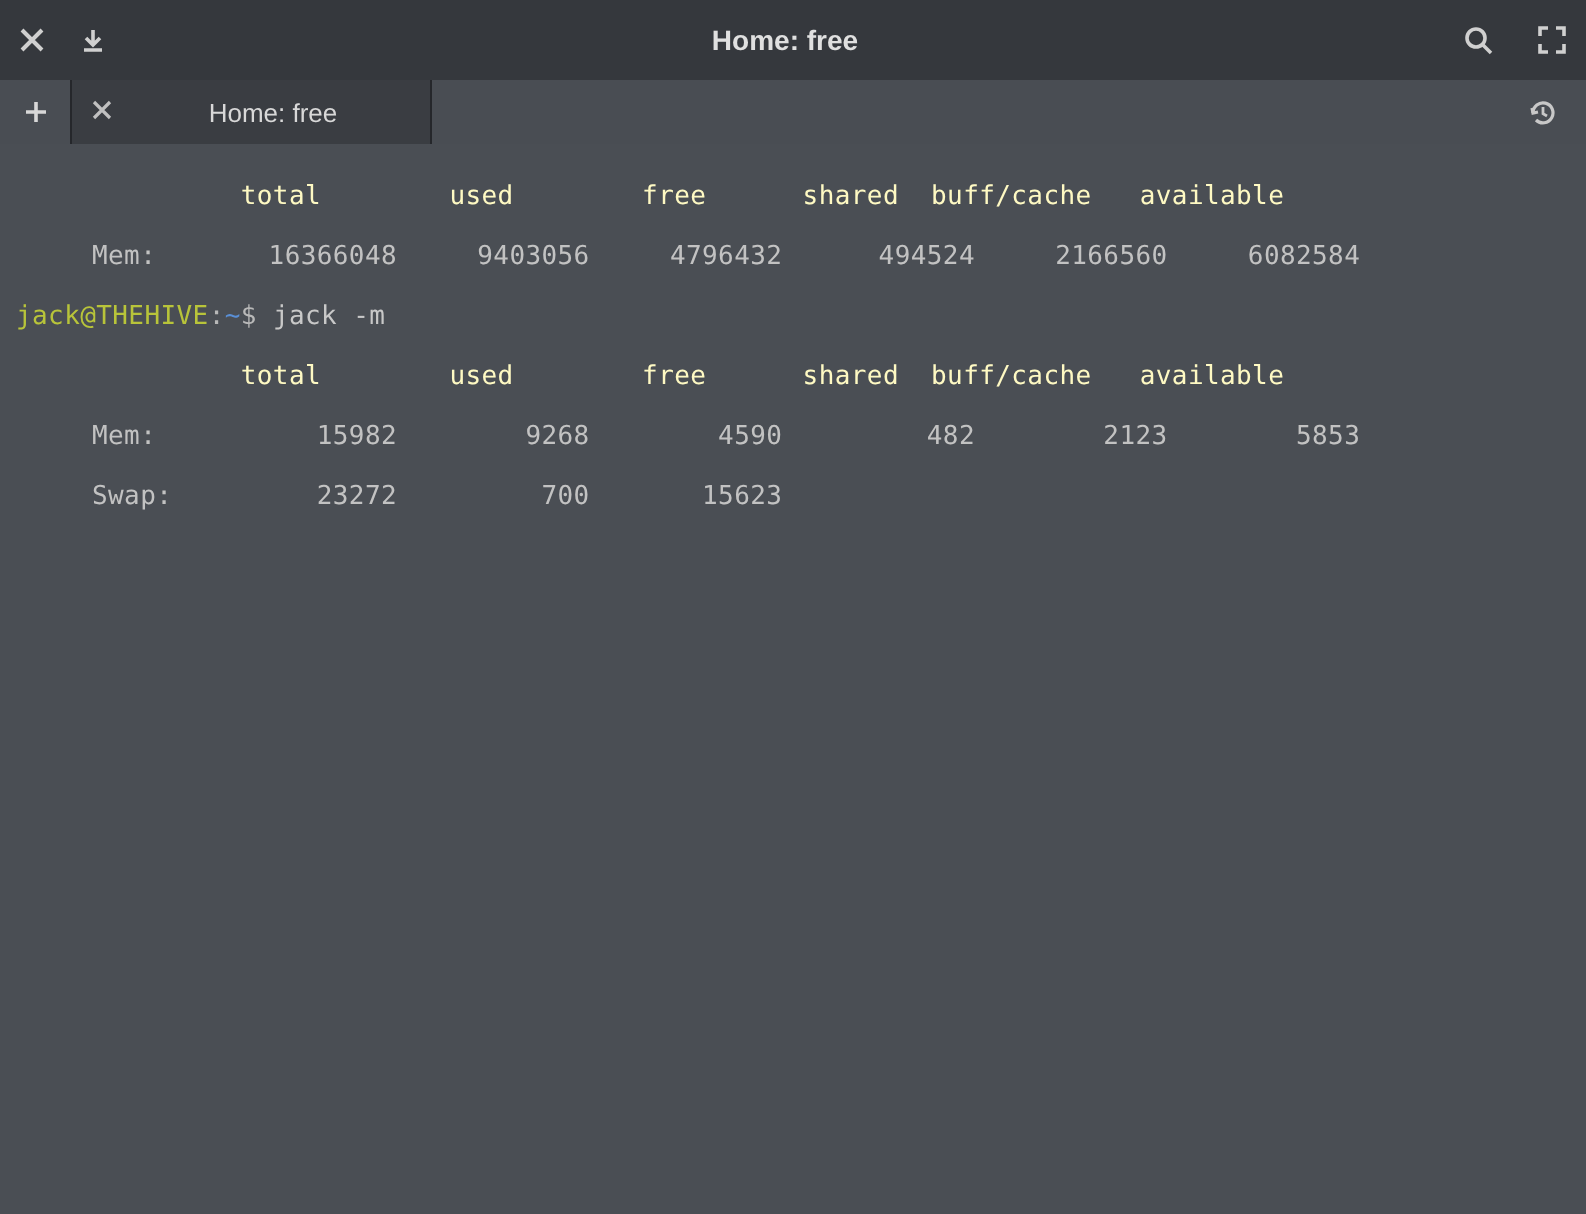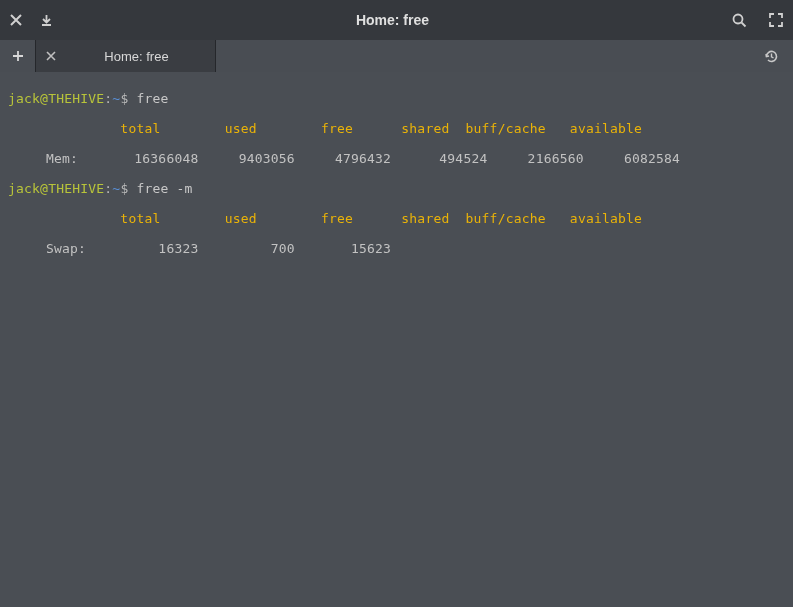--- a/index.html
+++ b/index.html
@@ -93,21 +93,21 @@
       font-size: 13px;
       line-height: 15px;
       color: #b8b8b8;
       white-space: pre;
       letter-spacing: 0.2px;
     }
     .prompt-user { color: #b8c43a; }
     .prompt-sep { color: #b8b8b8; }
     .prompt-path { color: #5a8fd6; }
     .prompt-cmd { color: #c8c8c8; }
-    .out-header { color: #eab308; }
+    .out-header { color: #fef9c3; }
     .out-row { color: #c2c2c2; padding-left: 38px; }
   </style>
 </head>
 <body>
 
 <div class="titlebar">
   <div class="titlebar-left">
     <span class="icon-btn">
       <svg width="12" height="12" viewBox="0 0 12 12">
           <path d="M1 1 L11 11 M11 1 L1 11" stroke="#d0d0d0" stroke-width="2"></path>
@@ -154,19 +154,19 @@
       <svg width="15" height="15" viewBox="0 0 15 15">
           <path d="M2.5 7.5 A5 5 0 1 1 4 11" stroke="#c8c8c8" stroke-width="1.6" fill="none"></path>
           <path d="M2 5 L2.5 7.5 L5 7" stroke="#c8c8c8" stroke-width="1.6" fill="none"></path>
           <path d="M7.5 4.5 V7.8 L9.5 9" stroke="#c8c8c8" stroke-width="1.4" fill="none"></path>
         </svg>
     </span>
   </div>
 </div>
 
 <div class="terminal">
-<div><span class="prompt-user">jack@THEHIVE</span><span class="prompt-sep">:</span><span class="prompt-path">~</span><span class="prompt-sep">$</span> <span class="prompt-cmd">free</span></div>
 <div class="out-header">              total        used        free      shared  buff/cache   available</div>
 <div class="out-row">Mem:       16366048     9403056     4796432      494524     2166560     6082584</div>
-<div><span class="prompt-user">jack@THEHIVE</span><span class="prompt-sep">:</span><span class="prompt-path">~</span><span class="prompt-sep">$</span> <span class="prompt-cmd">free -m</span></div>
+<div><span class="prompt-user">jack@THEHIVE</span><span class="prompt-sep">:</span><span class="prompt-path">~</span><span class="prompt-sep">$</span> <span class="prompt-cmd">jack -m</span></div>
 <div class="out-header">              total        used        free      shared  buff/cache   available</div>
-<div class="out-row">Swap:         16323         700       15623</div>
+<div class="out-row">Mem:          15982        9268        4590         482        2123        5853</div>
+<div class="out-row">Swap:         23272         700       15623</div>
 </div>
 
 </body></html>

